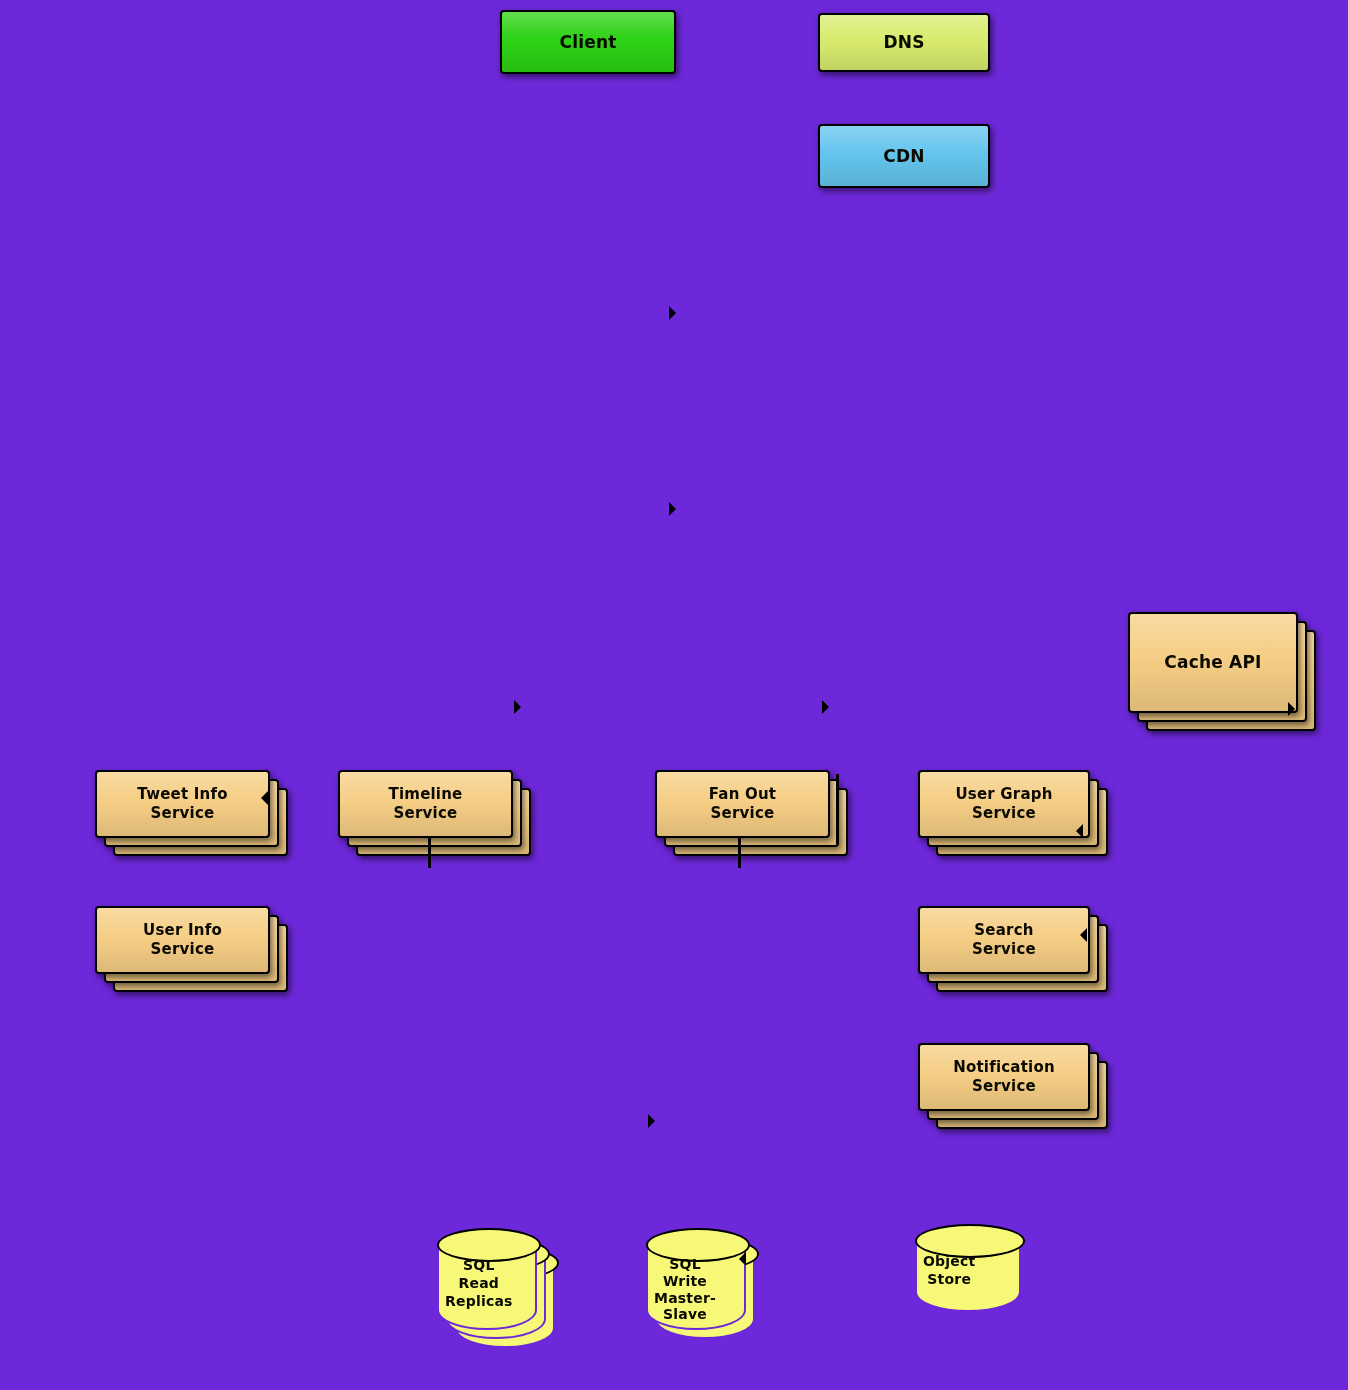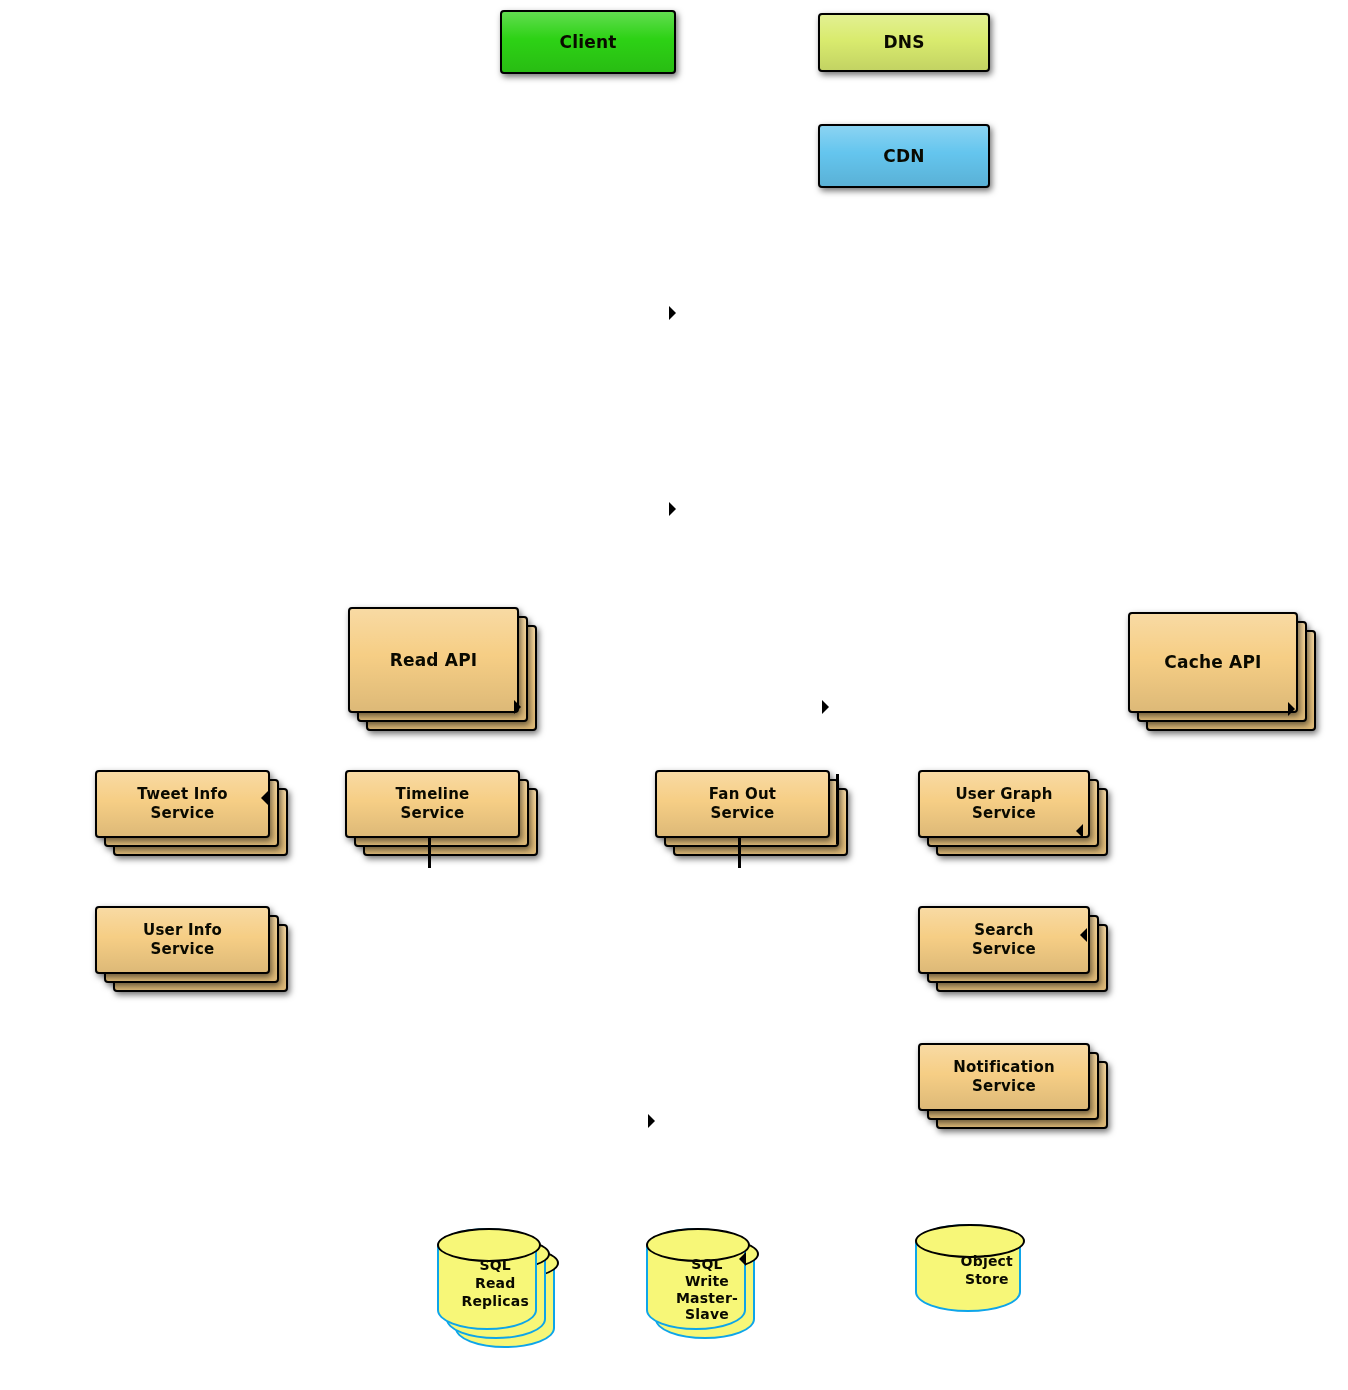--- a/index.html
+++ b/index.html
@@ -1,18 +1,18 @@
 <!DOCTYPE html>
 <html><head>
 <meta charset="utf-8">
 <style>
   * { margin:0; padding:0; box-sizing:border-box; }
   html,body { background:#000; }
   body { font-family:"DejaVu Sans","Liberation Sans",sans-serif; }
-  #canvas { position:relative; width:1348px; height:1390px; background:#ffffff; overflow:hidden; }
+  #canvas { position:relative; width:1348px; height:1390px; background:#6d28d9; overflow:hidden; }
 
   .node { position:absolute; }
 
   
   .layer {
     position:absolute; width:100%; height:100%;
     border:2px solid #000; border-radius:4px;
     background-color:var(--c,#ccc);
     background-image:linear-gradient(180deg, rgba(255,255,255,.25), rgba(255,255,255,0) 45%, rgba(0,0,0,.10));
     box-shadow:2px 3px 6px rgba(0,0,0,.55);
@@ -23,23 +23,23 @@
 
   .label {
     font-weight:700; color:#0a0a00; white-space:pre-line;
     line-height:1.3; letter-spacing:.2px; padding:0 6px;
   }
   .fs17{ font-size:17px; } .fs15{ font-size:15px; } .fs14{ font-size:14px; }
 
   
   .cyl {
     position:absolute; width:100%; height:100%;
-    border:2px solid #0ea5e9; border-radius:50% / 20px;
+    border:2px solid #6d28d9; border-radius:50% / 20px;
     background-color:var(--c,#ee6);
-    display:flex; align-items:flex-start; justify-content:flex-end;
+    display:flex; align-items:flex-start; justify-content:flex-start;
     text-align:center; padding-top:26px;
   }
   .cyl::before {
     content:""; position:absolute; left:-2px; top:-2px;
     width:calc(100% + 4px); height:30px;
     border:2px solid #000; border-radius:50%;
     background-color:var(--c,#ee6);
   }
   .cyl .label { position:relative; z-index:2; }
 
@@ -67,47 +67,40 @@
   </div>
 
   <div class="node" style="left:818px;top:124px;width:172px;height:64px">
     <div class="layer l1" style="--c: #64c5ee;">
       <span class="label fs17">CDN</span>
     </div>
   </div>
 
 
 
-  <div class="node" style="left:348px;top:607px;width:171px;height:106px">
-    <div class="layer l3" style="--c: #f6ce85;"></div>
-    <div class="layer l2" style="--c: #f6ce85;"></div>
-    <div class="layer l1" style="--c: #f6ce85;">
-      <span class="label fs17">Read API</span>
-    </div>
-  </div>
 
 
   <div class="node" style="left:1128px;top:612px;width:170px;height:101px">
     <div class="layer l3" style="--c: #f6ce85;"></div>
     <div class="layer l2" style="--c: #f6ce85;"></div>
     <div class="layer l1" style="--c: #f6ce85;">
       <span class="label fs17">Cache API</span>
     </div>
   </div>
 
   <div class="node" style="left:95px;top:770px;width:175px;height:68px">
     <div class="layer l3" style="--c: #f6ce85;"></div>
     <div class="layer l2" style="--c: #f6ce85;"></div>
     <div class="layer l1" style="--c: #f6ce85;">
       <span class="label fs15">Tweet Info
 Service</span>
     </div>
   </div>
 
-  <div class="node" style="left:345px;top:770px;width:175px;height:68px">
+  <div class="node" style="left:338px;top:770px;width:175px;height:68px">
     <div class="layer l3" style="--c: #f6ce85;"></div>
     <div class="layer l2" style="--c: #f6ce85;"></div>
     <div class="layer l1" style="--c: #f6ce85;">
       <span class="label fs15">Timeline
 Service</span>
     </div>
   </div>
 
   <div class="node" style="left:655px;top:770px;width:175px;height:68px">
     <div class="layer l3" style="--c: #f6ce85;"></div>

